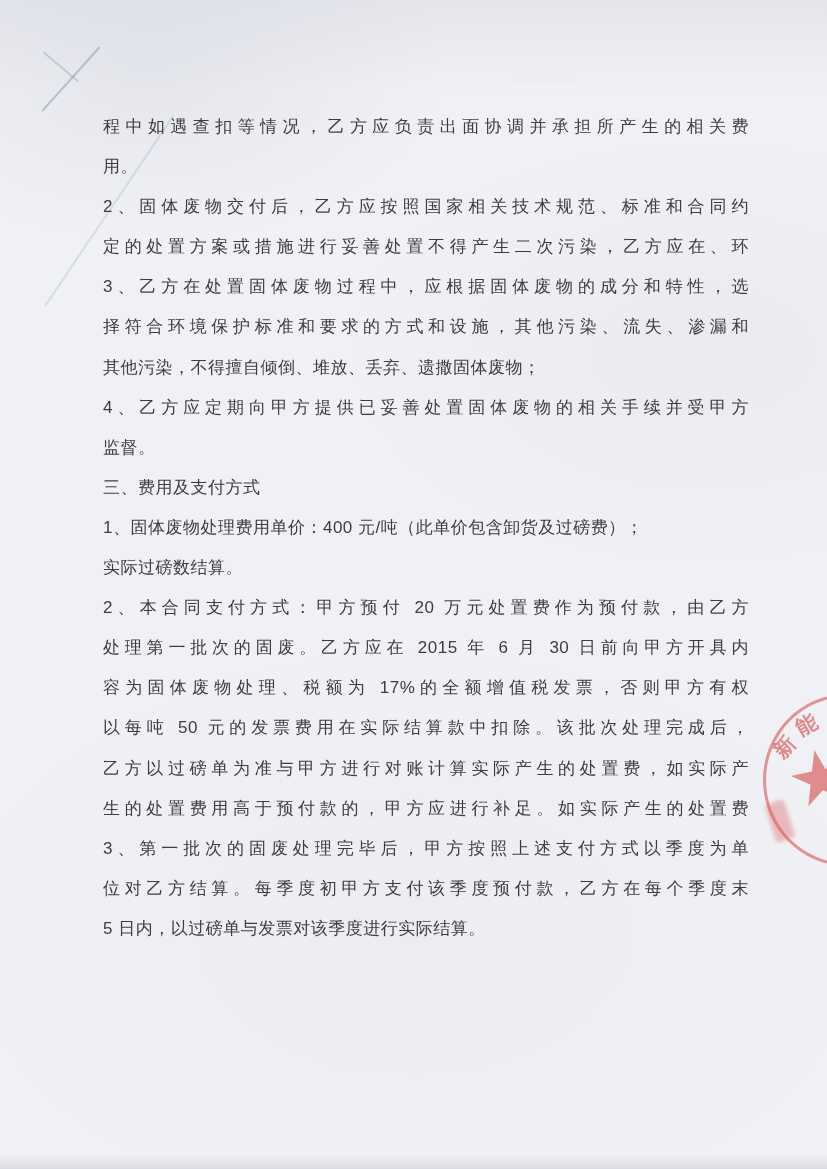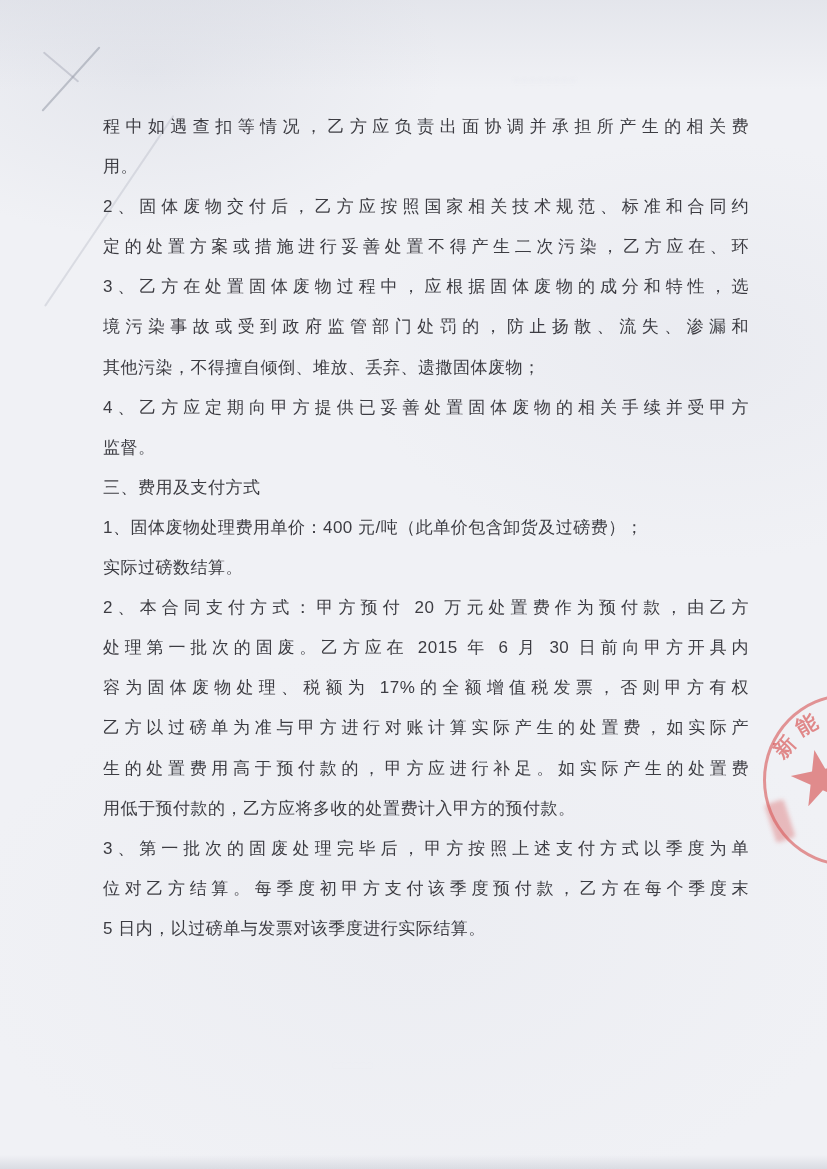--- a/index.html
+++ b/index.html
@@ -69,33 +69,33 @@
 
 <div class="ghost top">········</div>
 <div class="ghost bottom">······</div>
 
 <div class="text-block">
   <div class="line just">程中如遇查扣等情况，乙方应负责出面协调并承担所产生的相关费</div>
   <div class="line">用。</div>
   <div class="line just">2、固体废物交付后，乙方应按照国家相关技术规范、标准和合同约</div>
   <div class="line just">定的处置方案或措施进行妥善处置不得产生二次污染，乙方应在、环</div>
   <div class="line just">3、乙方在处置固体废物过程中，应根据固体废物的成分和特性，选</div>
-  <div class="line just">境污染事故或受到政府监管部门处罚的，防止扬散、流失、渗漏和</div>
+  <div class="line just">择符合环境保护标准和要求的方式和设施，其他污染、流失、渗漏和</div>
   <div class="line">其他污染，不得擅自倾倒、堆放、丢弃、遗撒固体废物；</div>
   <div class="line just">4、乙方应定期向甲方提供已妥善处置固体废物的相关手续并受甲方</div>
   <div class="line">监督。</div>
   <div class="line">三、费用及支付方式</div>
   <div class="line">1、固体废物处理费用单价：400 元/吨（此单价包含卸货及过磅费）；</div>
   <div class="line">实际过磅数结算。</div>
   <div class="line just">2、本合同支付方式：甲方预付 20 万元处置费作为预付款，由乙方</div>
   <div class="line just">处理第一批次的固废。乙方应在 2015 年 6 月 30 日前向甲方开具内</div>
   <div class="line just">容为固体废物处理、税额为 17%的全额增值税发票，否则甲方有权</div>
+  <div class="line just">以每吨 50 元的发票费用在实际结算款中扣除。该批次处理完成后，</div>
   <div class="line just">乙方以过磅单为准与甲方进行对账计算实际产生的处置费，如实际产</div>
   <div class="line just">生的处置费用高于预付款的，甲方应进行补足。如实际产生的处置费</div>
-  <div class="line">用低于预付款的，乙方应将多收的处置费计入甲方的预付款。</div>
   <div class="line just">3、第一批次的固废处理完毕后，甲方按照上述支付方式以季度为单</div>
   <div class="line just">位对乙方结算。每季度初甲方支付该季度预付款，乙方在每个季度末</div>
   <div class="line">5 日内，以过磅单与发票对该季度进行实际结算。</div>
 </div>
 
 <div class="stamp">
   <span class="star">★</span>
   <span class="arc-char c1">新</span>
   <span class="arc-char c2">能</span>
   <span class="blob"></span>

